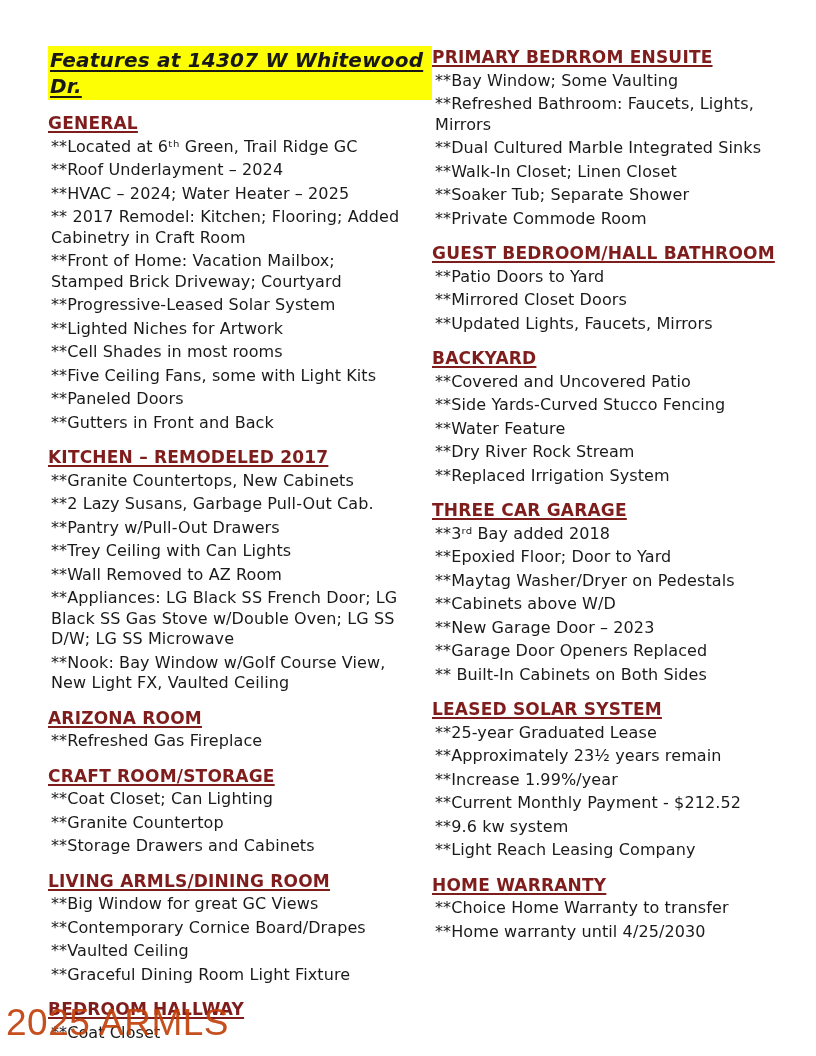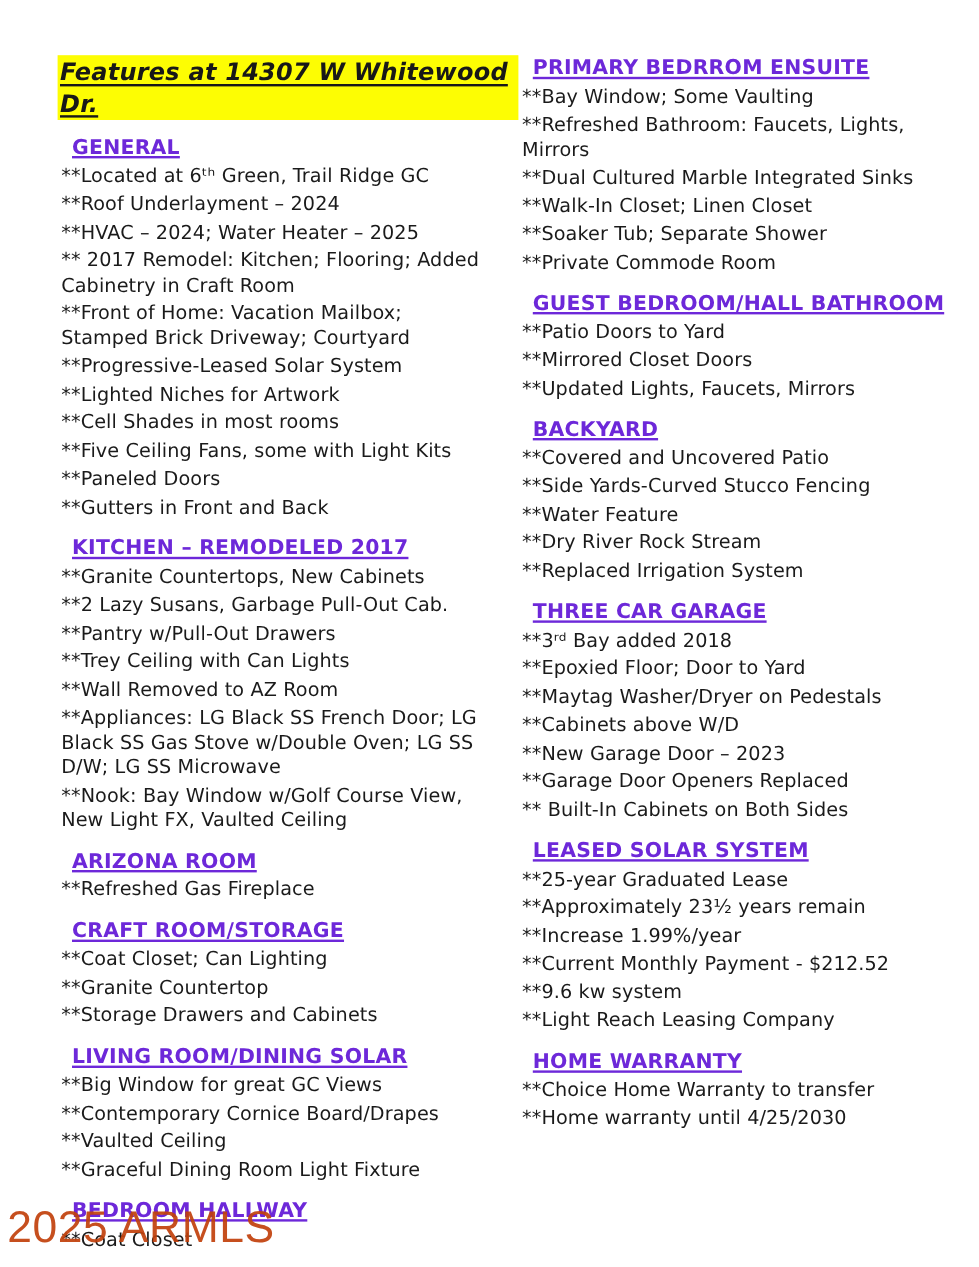--- a/index.html
+++ b/index.html
@@ -51,26 +51,25 @@
     color: #181818;
   }
   section.section {
     margin: 0 0 14px 0;
   }
   h2.section-heading {
     margin: 0;
     font-size: 17px;
     line-height: 20.5px;
     font-weight: bold;
-    color: #6d28d9;
+    color: #7f1d1d;
     text-decoration: underline;
     text-decoration-thickness: 1.5px;
     text-underline-offset: 2px;
     letter-spacing: 0.2px;
-    padding-left: 12px;
   }
   p.item {
     margin: 3px;
     font-size: 16px;
     line-height: 20.5px;
     letter-spacing: 0.1px;
   }
   .col-left p.item  { max-width: 352px; }
   .col-right p.item { max-width: 362px; }
   .watermark {
@@ -126,21 +125,21 @@
             <h2 class="section-heading">ARIZONA ROOM</h2>
             <p class="item">**Refreshed Gas Fireplace</p>
           </section>
           <section class="section">
             <h2 class="section-heading">CRAFT ROOM/STORAGE</h2>
             <p class="item">**Coat Closet; Can Lighting</p>
             <p class="item">**Granite Countertop</p>
             <p class="item">**Storage Drawers and Cabinets</p>
           </section>
           <section class="section">
-            <h2 class="section-heading">LIVING ROOM/DINING SOLAR</h2>
+            <h2 class="section-heading">LIVING ARMLS/DINING ROOM</h2>
             <p class="item">**Big Window for great GC Views</p>
             <p class="item">**Contemporary Cornice Board/Drapes</p>
             <p class="item">**Vaulted Ceiling</p>
             <p class="item">**Graceful Dining Room Light Fixture</p>
           </section>
           <section class="section">
             <h2 class="section-heading">BEDROOM HALLWAY</h2>
             <p class="item">**Coat Closet</p>
           </section>
           <section class="section">

